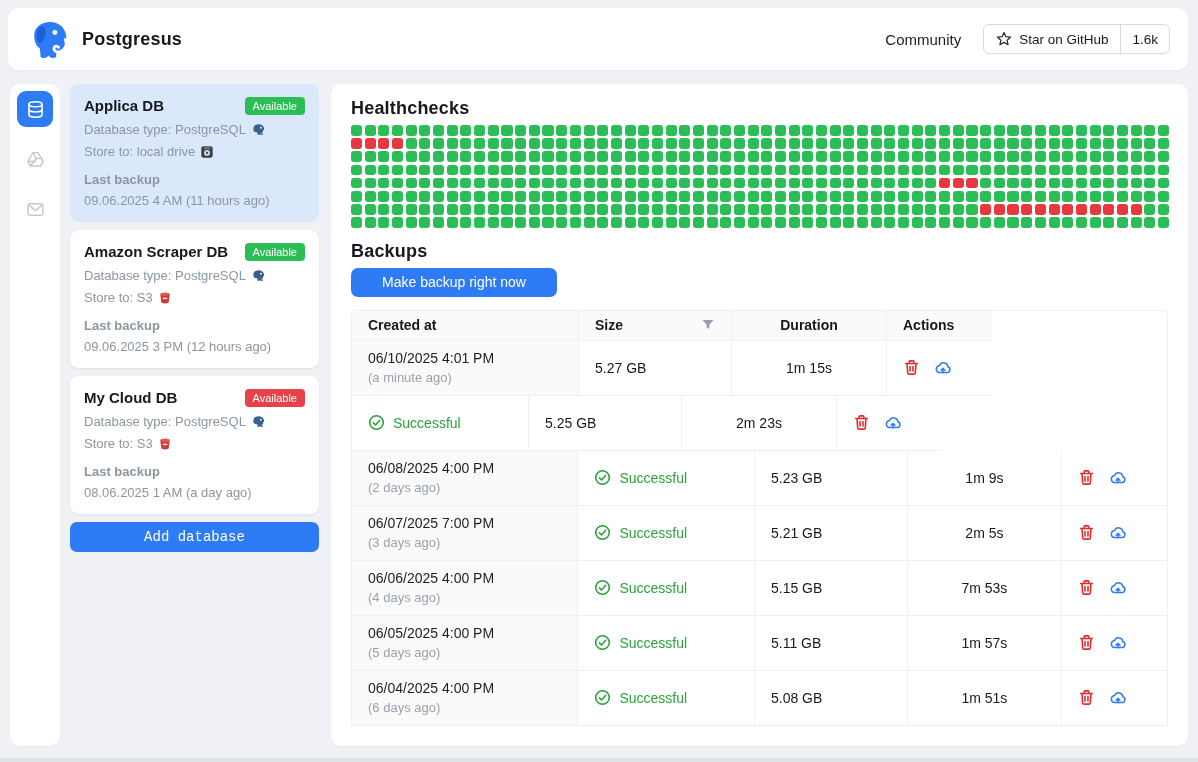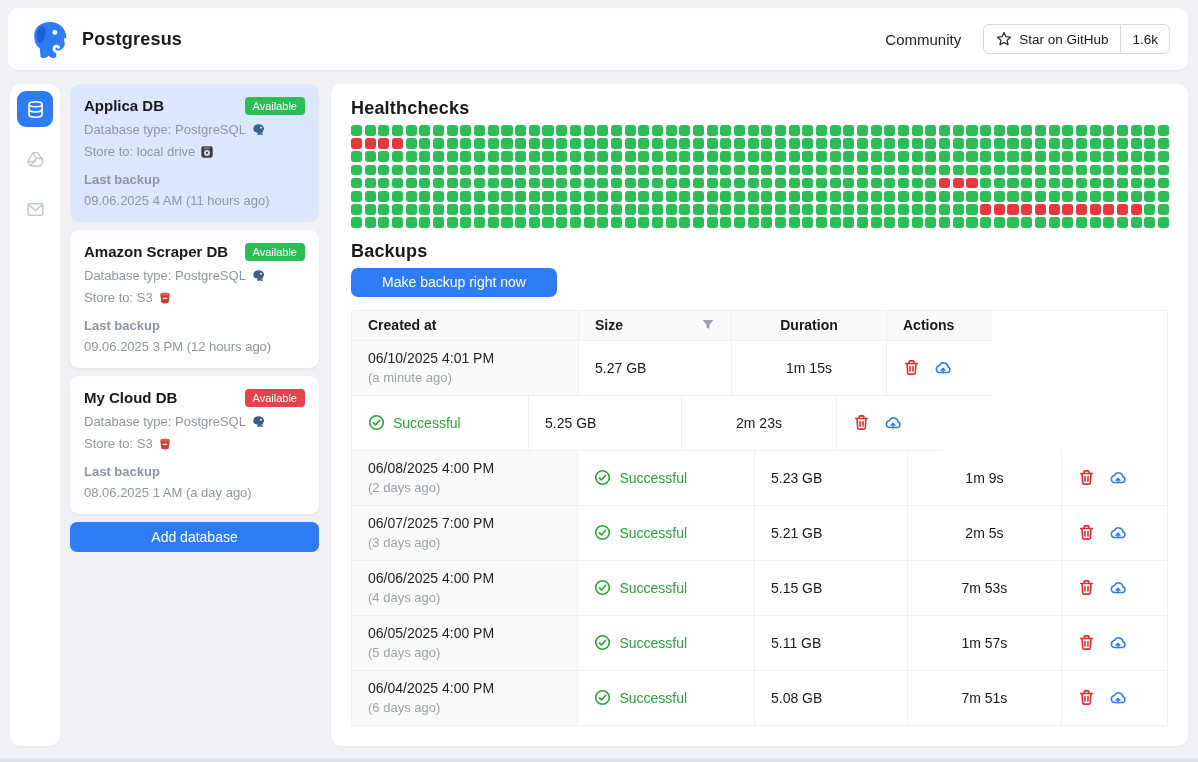--- a/index.html
+++ b/index.html
@@ -62,21 +62,21 @@
   .badge {
     font-size:11px; color:#fff; padding:3px 8px; border-radius:4px; font-weight:400;
     flex:0 0 auto; margin-left:8px;
   }
   .db-line { font-size:13px; color:#8d96a0; margin-top:7px; display:flex; align-items:center; gap:5px; }
   .db-line:first-of-type { margin-top:10px; }
   .db-last-label { font-size:13px; font-weight:700; color:#8d96a0; margin-top:13px; }
   .db-last-value { font-size:13px; color:#8d96a0; margin-top:6px; }
   .add-db-btn {
     width:100%; height:30px; background:#2e7bf6; color:#fff; border:none;
-    border-radius:7px; font-size:14px; font-family:Liberation Sans, sans-serif; cursor:pointer; margin-top:0px;
+    border-radius:7px; font-size:14px; font-family:Liberation Mono, monospace; cursor:pointer; margin-top:0px;
   }
 
   
   .panel {
     position:absolute; left:331px; top:84px; width:857px; height:662px;
     background:#fff; border-radius:10px; padding:14px 20px 16px;
     box-shadow:0 1px 2px rgba(16,24,40,.04);
   }
   .section-title { font-size:18px; font-weight:800; letter-spacing:.2px; }
   .hc-grid {
@@ -1077,21 +1077,21 @@
                   </g>
                 </svg>
               </span>
               <span>Successful</span>
             </span>
           </div>
           <div class="t-cell c-size">
             <span>5.08 GB</span>
           </div>
           <div class="t-cell c-duration">
-            <span>7m 51s</span>
+            <span>1m 51s</span>
           </div>
           <div class="t-cell c-actions">
             <div class="action-btns">
               <button class="action-btn"><span class="icon">
                   <svg width="17" height="17" viewBox="0 0 16 16">
                     <g fill="none" stroke="#e02d2d" stroke-width="1.5" stroke-linecap="round">
                       <path d="M2.5 4.2 H13.5"></path>
                       <path d="M5.8 4 V2.6 A0.8 0.8 0 0 1 6.6 1.8 H9.4 A0.8 0.8 0 0 1 10.2 2.6 V4"></path>
                       <path d="M3.8 4.4 L4.4 13 A1.4 1.4 0 0 0 5.8 14.2 H10.2 A1.4 1.4 0 0 0 11.6 13 L12.2 4.4"></path>
                       <path d="M6.6 7 V11.4 M9.4 7 V11.4"></path>

